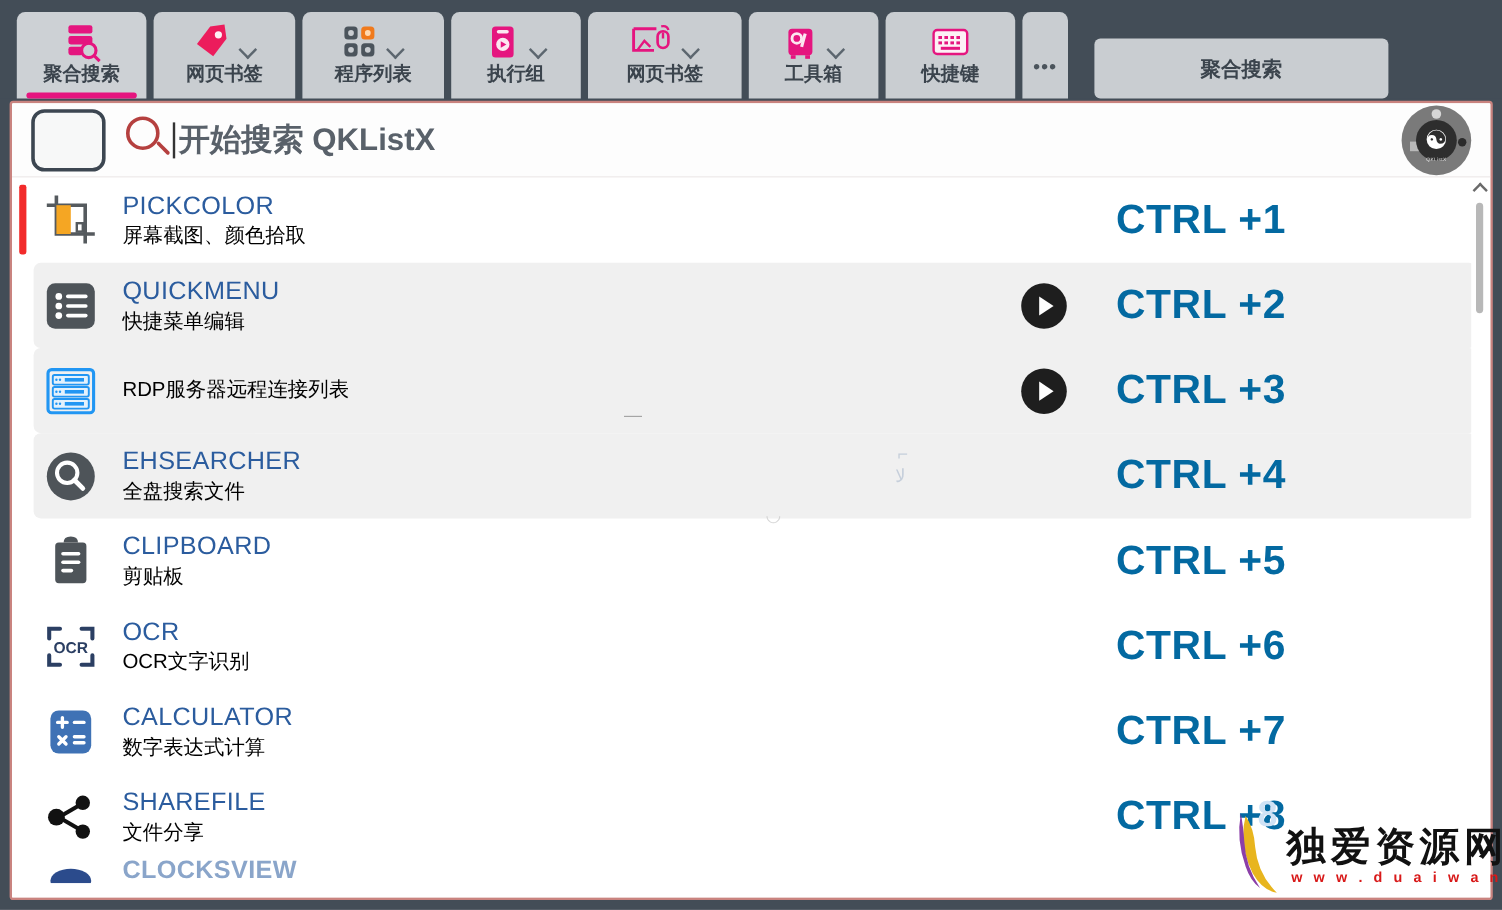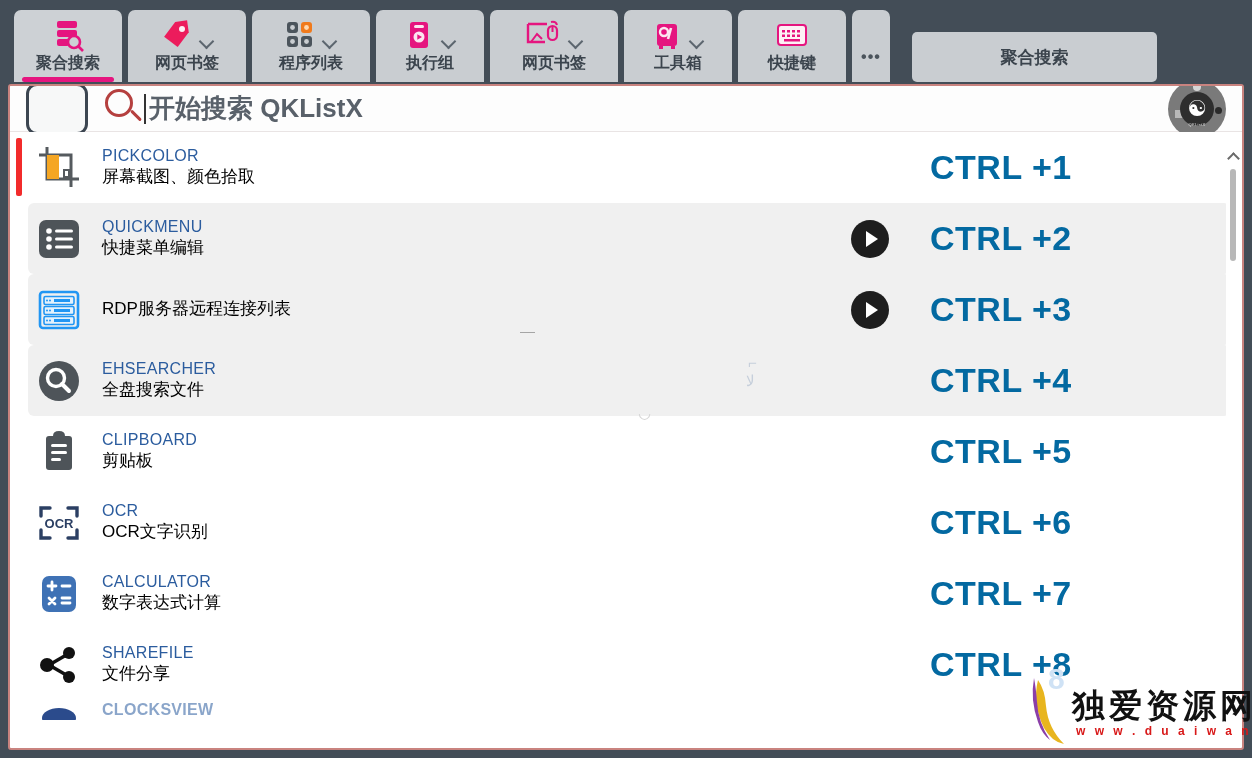--- a/index.html
+++ b/index.html
@@ -137,21 +137,21 @@
     width: 1236px;
     height: 666px;
     background: #ffffff;
     border: 2px solid #c9837f;
     border-radius: 3px;
     overflow: hidden;
   }
 
   .searchbar {
     position: relative;
-    height: 46px;
+    height: 62px;
     background: #fdfdfd;
     display: flex;
     align-items: center;
     padding: 0 10px;
     border-bottom: 1px solid #e9e4e4;
   }
   .thumb-box {
     width: 62px; height: 52px;
     border: 3px solid #3c4651;
     border-radius: 11px;
@@ -282,21 +282,21 @@
   }
   .texts {
     display: flex;
     flex-direction: column;
     justify-content: center;
     margin-left: 12px;
     flex: 1 1 auto;
     min-width: 0;
   }
   .name {
-    font-size: 16px;
+    font-size: 21px;
     color: #2b5c9e;
     letter-spacing: .3px;
     line-height: 1.25;
     white-space: nowrap;
   }
   .desc {
     font-size: 17px;
     color: #000000;
     line-height: 1.3;
     white-space: nowrap;

